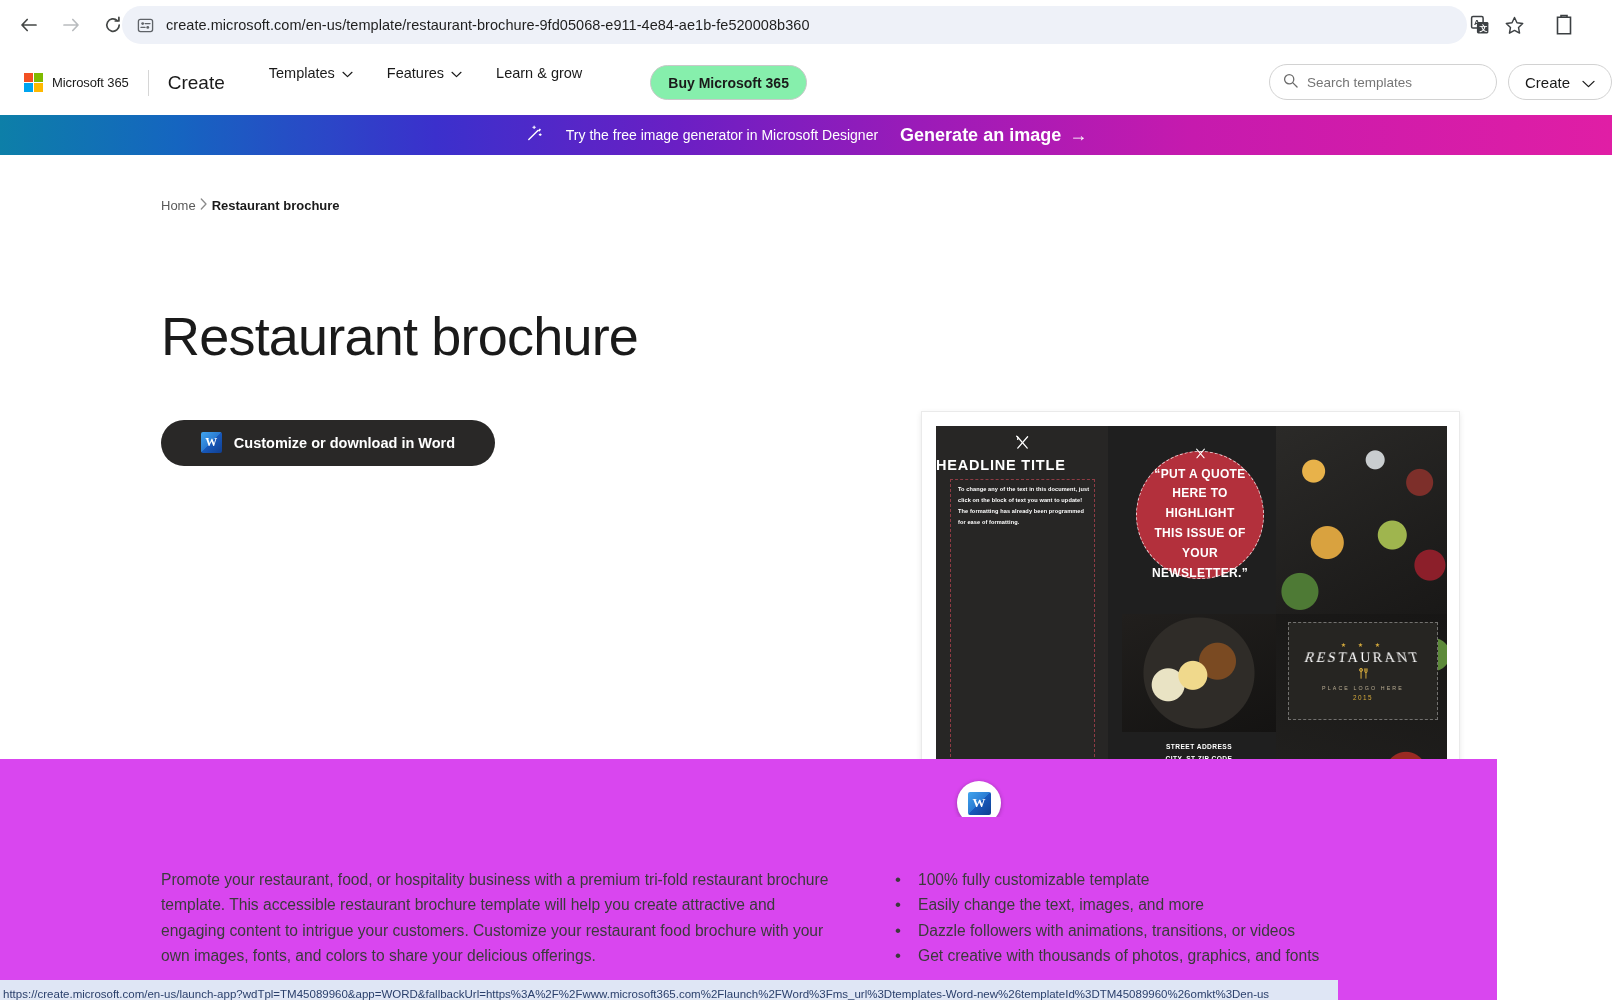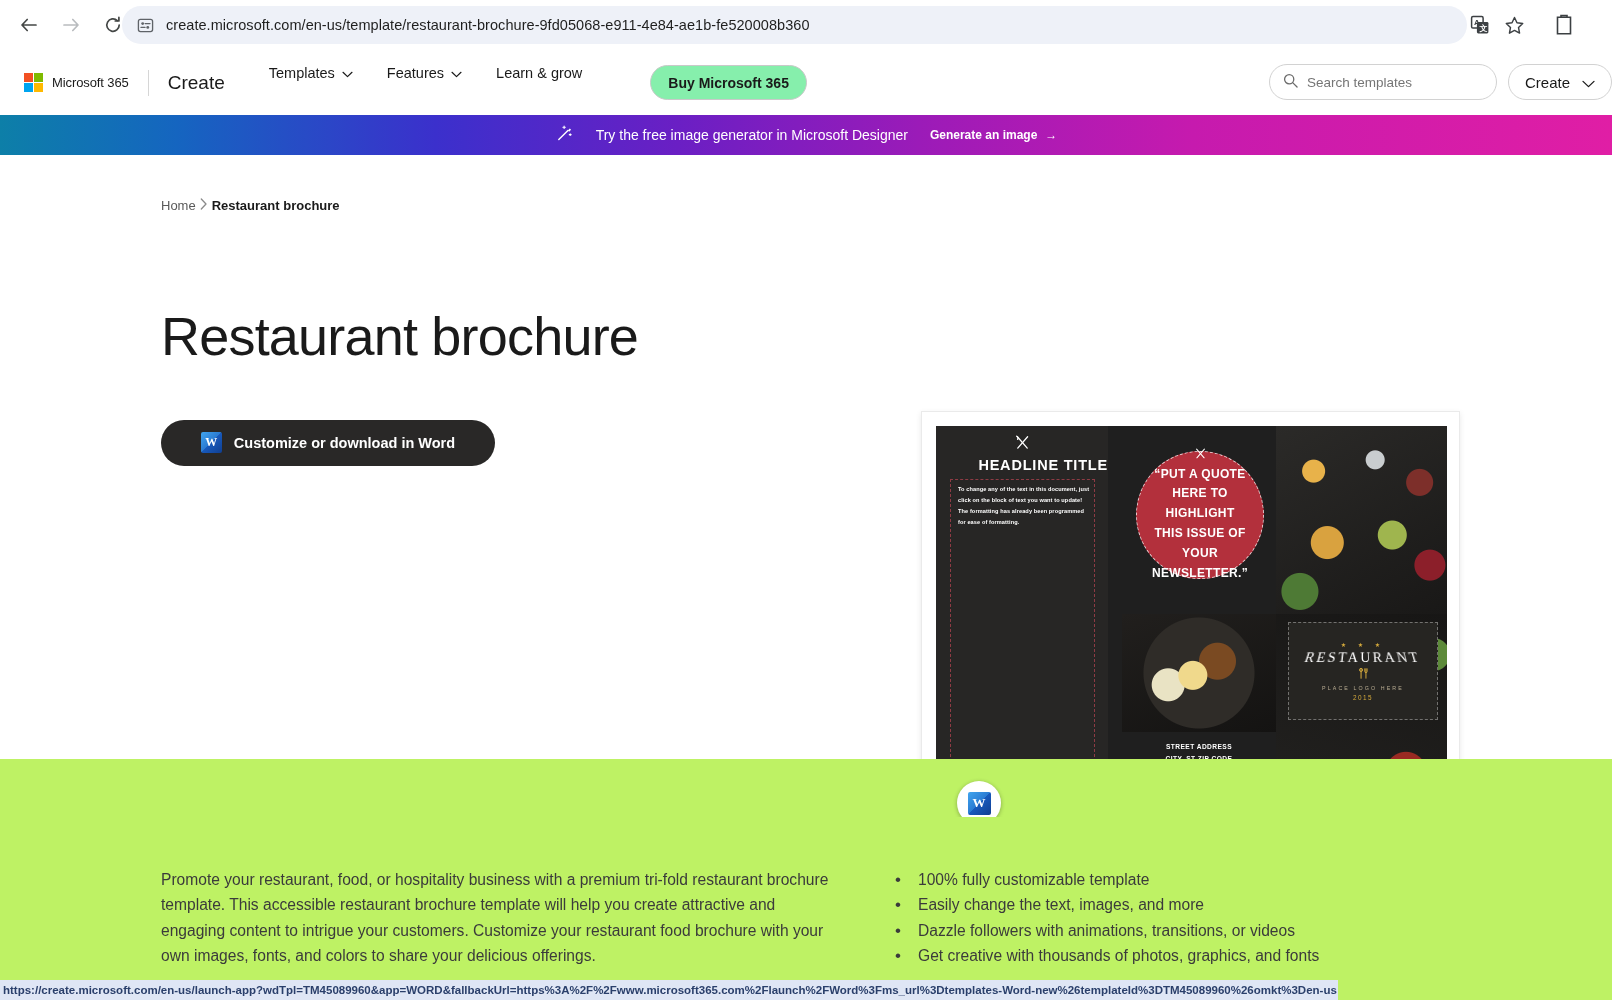--- a/index.html
+++ b/index.html
@@ -96,21 +96,21 @@
     font-size: 15px; color:#1a1a1a; background:#fff; white-space: nowrap;
   }
 
   
   .banner {
     position: relative; width: 100%; height: 40px;
     background: linear-gradient(90deg,#0d7fa8 0%,#1565c0 11%,#3b30cc 27%,#6a1fc4 42%,#9b1bb8 57%,#c61aae 74%,#e01ea5 100%);
     display:flex; align-items:center; justify-content:center; gap: 22px;
   }
   .banner-text { font-size: 14px; color:#fff; font-weight: 400; }
-  .banner-cta { font-size: 12px; color:#fff; font-weight: 700; display:flex; align-items:center; gap:8px; }
+  .banner-cta { font-size: 18px; color:#fff; font-weight: 700; display:flex; align-items:center; gap:8px; }
 
   
   .breadcrumb {
     margin: 43px 0 0 161px; display:flex; align-items:center; gap: 4px;
     font-size: 13px;
   }
   .bc-home { color: #5a5a5a; }
   .bc-sep { color: #8a8a8a; font-size: 12px; }
   .bc-current { color: #1a1a1a; font-weight: 700; }
 
@@ -139,21 +139,21 @@
   .brochure {
     position: absolute; left: 14px; top: 14px; width: 511px; height: 391px;
     background: #1f1f1f; overflow: hidden;
   }
   .panel-left {
     position:absolute; left:0; top:0; width: 172px; height: 100%;
     background: #272625;
   }
   .fork-knife { font-size: 15px; color: #fff; text-align:center; margin-top: 8px; letter-spacing: 0; }
   .headline {
-    text-align:right; color:#fff; font-size: 14.5px; font-weight: 700;
+    text-align:left; color:#fff; font-size: 14.5px; font-weight: 700;
     letter-spacing: 0.8px; margin-top: 3px;
   }
   .dashed-box {
     position:absolute; left: 14px; top: 53px; right: 13px; bottom: 20px;
     border: 1px dashed #8e3b44;
   }
   .body-copy {
     position:absolute; left: 22px; top: 58px; width: 132px;
     color:#ffffff; font-size: 5.6px; font-weight: 700; line-height: 1.95;
     letter-spacing: 0.1px;
@@ -227,45 +227,44 @@
   }
   .word-badge-inner {
     width: 23px; height: 23px; border-radius: 2px;
     background: linear-gradient(135deg,#41a5ee 0%,#2b7cd3 48%,#185abd 49%,#103f91 100%);
     display:flex; align-items:center; justify-content:center;
     color:#fff; font-size:13px; font-weight:700; font-family:"Liberation Serif",serif;
   }
 
   
   .lower {
-    position:absolute; left: 0; top: 709px; width: 1612px; height: 241px;
-    background: #bef264;
+    position:absolute; left: 0; top: 709px; width: 1497px; height: 241px;
+    background: #d946ef;
   }
   .lower-inner { position:relative; padding: 108px 0 0 161px; display:flex; }
   .desc {
     width: 672px; font-size: 15.6px; color: #3b3b3b; line-height: 1.62;
   }
   .bullets { margin-left: 56px; list-style: none; }
   .bullets li {
     font-size: 15.6px; color: #3b3b3b; line-height: 1.62;
     padding-left: 29px; position: relative;
   }
   .bullets li::before {
     content: "\2022"; position:absolute; left: 6px; top: -1px;
     font-size: 17px; color: #3b3b3b;
   }
 
   
   .statusbar {
     position: absolute; left: 0; bottom: 0; width: 1338px; height: 20px;
     background: #dfe6f5;
-    display:flex; align-items:center;
+    display:flex; align-items:flex-end;
     font-size: 11.5px; color: #2a3f6b; overflow: hidden;
     white-space: nowrap;
-    font-weight: bold;
   }
   .statusbar span { padding-left: 3px; }
 </style>
 </head>
 <body>
 
 <div class="browser-chrome">
   <div class="omnibox-row">
     <div class="nav-btn">
       <svg width="20" height="20" viewBox="0 0 20 20">

